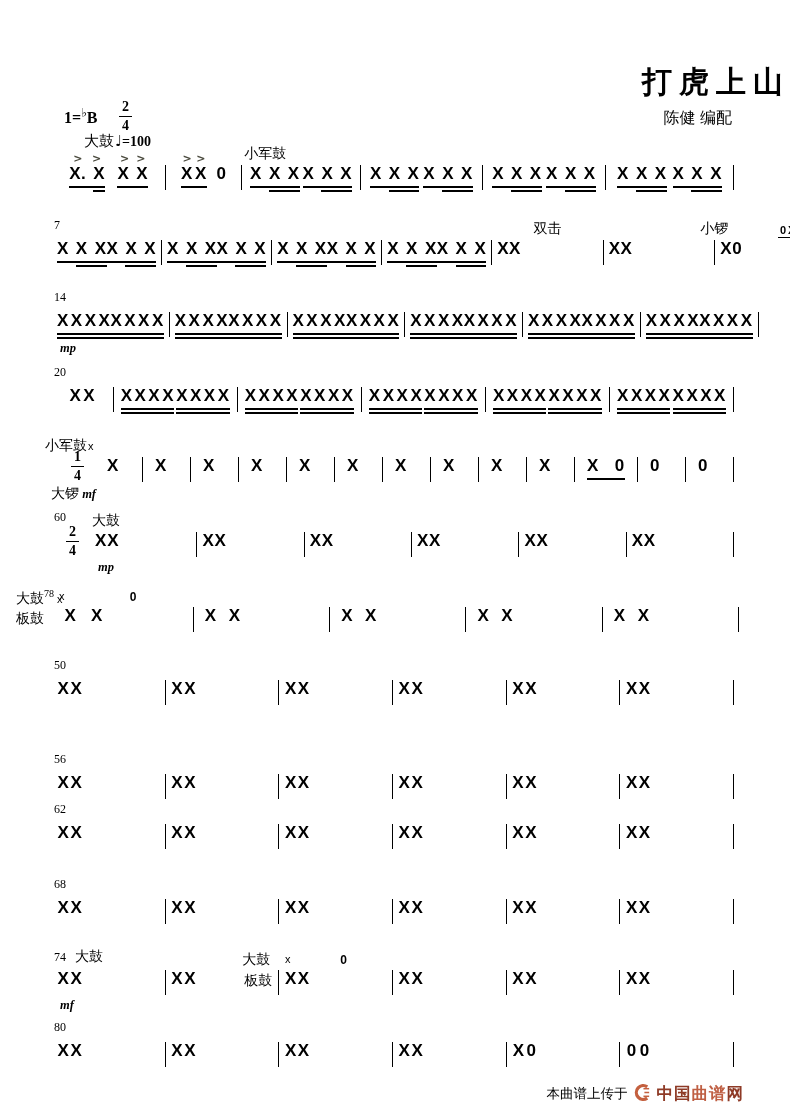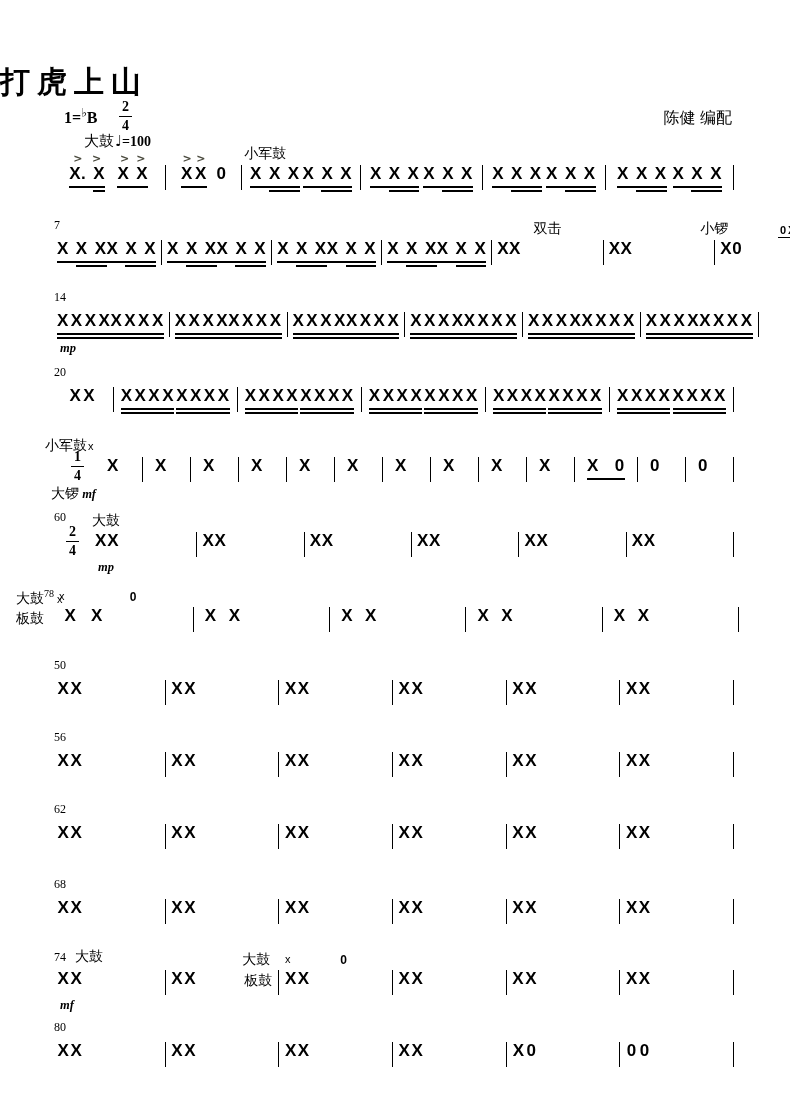--- a/index.html
+++ b/index.html
@@ -1,19 +1,19 @@
 <!DOCTYPE html>
 <html><head>
 <meta charset="utf-8">
 <style>
   html,body{margin:0;padding:0;background:#e8e8e8;}
   .page{position:relative;width:790px;height:1119px;background:#ffffff;margin:0 auto;overflow:hidden;
         font-family:"Liberation Sans","DejaVu Sans",sans-serif;color:#000;}
   
-  .title{position:absolute;top:62px;left:0;right:0;text-align:left;
+  .title{position:absolute;top:62px;left:0;right:0;text-align:right;
          font:700 30px "Liberation Serif","DejaVu Serif",serif;letter-spacing:7px;}
   .subtitle{position:absolute;top:103px;left:0;right:0;text-align:center;font-size:17px;}
   .composer{position:absolute;top:108px;right:58px;font-size:16px;}
   .keyline{position:absolute;top:106px;left:64px;font:700 16px "Liberation Serif","DejaVu Serif",serif;}
   .keyflat{font-size:12px;vertical-align:super;}
   .frac{display:inline-flex;flex-direction:column;align-items:center;
         font:700 14px "Liberation Serif","DejaVu Serif",serif;line-height:1;}
   .frac .fbar{width:13px;height:1.5px;background:#000;margin:1.5px 0;}
   .headfrac{position:absolute;top:100px;left:119px;}
   .tempo{position:absolute;top:132px;left:84px;font-size:15px;}
@@ -781,21 +781,21 @@
             <span class="grp" style="grid-template-columns: repeat(1, auto); column-gap: 7px;">
               <span class="note">X</span>
             </span>
             <span class="grp" style="grid-template-columns: repeat(1, auto); column-gap: 7px;">
               <span class="note">X</span>
             </span>
           </div>
           <div class="bar"></div>
         </div>
       </div>
-      <div class="system" style="left: 52px; top: 752px; width: 682px;">
+      <div class="system" style="left: 52px; top: 774px; width: 682px;">
         <span class="sysnum">56</span>
         <div class="mrow">
           <div class="measure" style="flex-grow: 1; flex-basis: 0px; justify-content: space-around; padding-right: 12%;">
             <span class="grp" style="grid-template-columns: repeat(1, auto); column-gap: 7px;">
               <span class="note">X</span>
             </span>
             <span class="grp" style="grid-template-columns: repeat(1, auto); column-gap: 7px;">
               <span class="note">X</span>
             </span>
           </div>
@@ -1085,13 +1085,25 @@
             </span>
             <span class="grp" style="grid-template-columns: repeat(1, auto); column-gap: 7px;">
               <span class="note">0</span>
             </span>
           </div>
           <div class="bar"></div>
         </div>
       </div>
     </div>
 
+  <div class="upload">
+    <span>本曲谱上传于</span>
+    <span class="logo-icon"><svg width="19" height="19" viewBox="0 0 20 20">
+          <path d="M15 4 A7.3 7.3 0 1 0 15 16" fill="none" stroke="#c4603f" stroke-width="3.4"></path>
+          <g stroke="#c4603f" stroke-width="1.6">
+            <line x1="11" y1="6" x2="17" y2="6"></line>
+            <line x1="12" y1="10" x2="17" y2="10"></line>
+            <line x1="11" y1="14" x2="17" y2="14"></line>
+          </g>
+        </svg></span>
+    <span class="site"><span id="sp1" style="color: rgb(142, 58, 38);">中国</span><span id="sp2" style="color: rgb(191, 95, 67);">曲谱</span><span id="sp3" style="color: rgb(142, 58, 38);">网</span></span>
+  </div>
 </div>
 
 </body></html>

